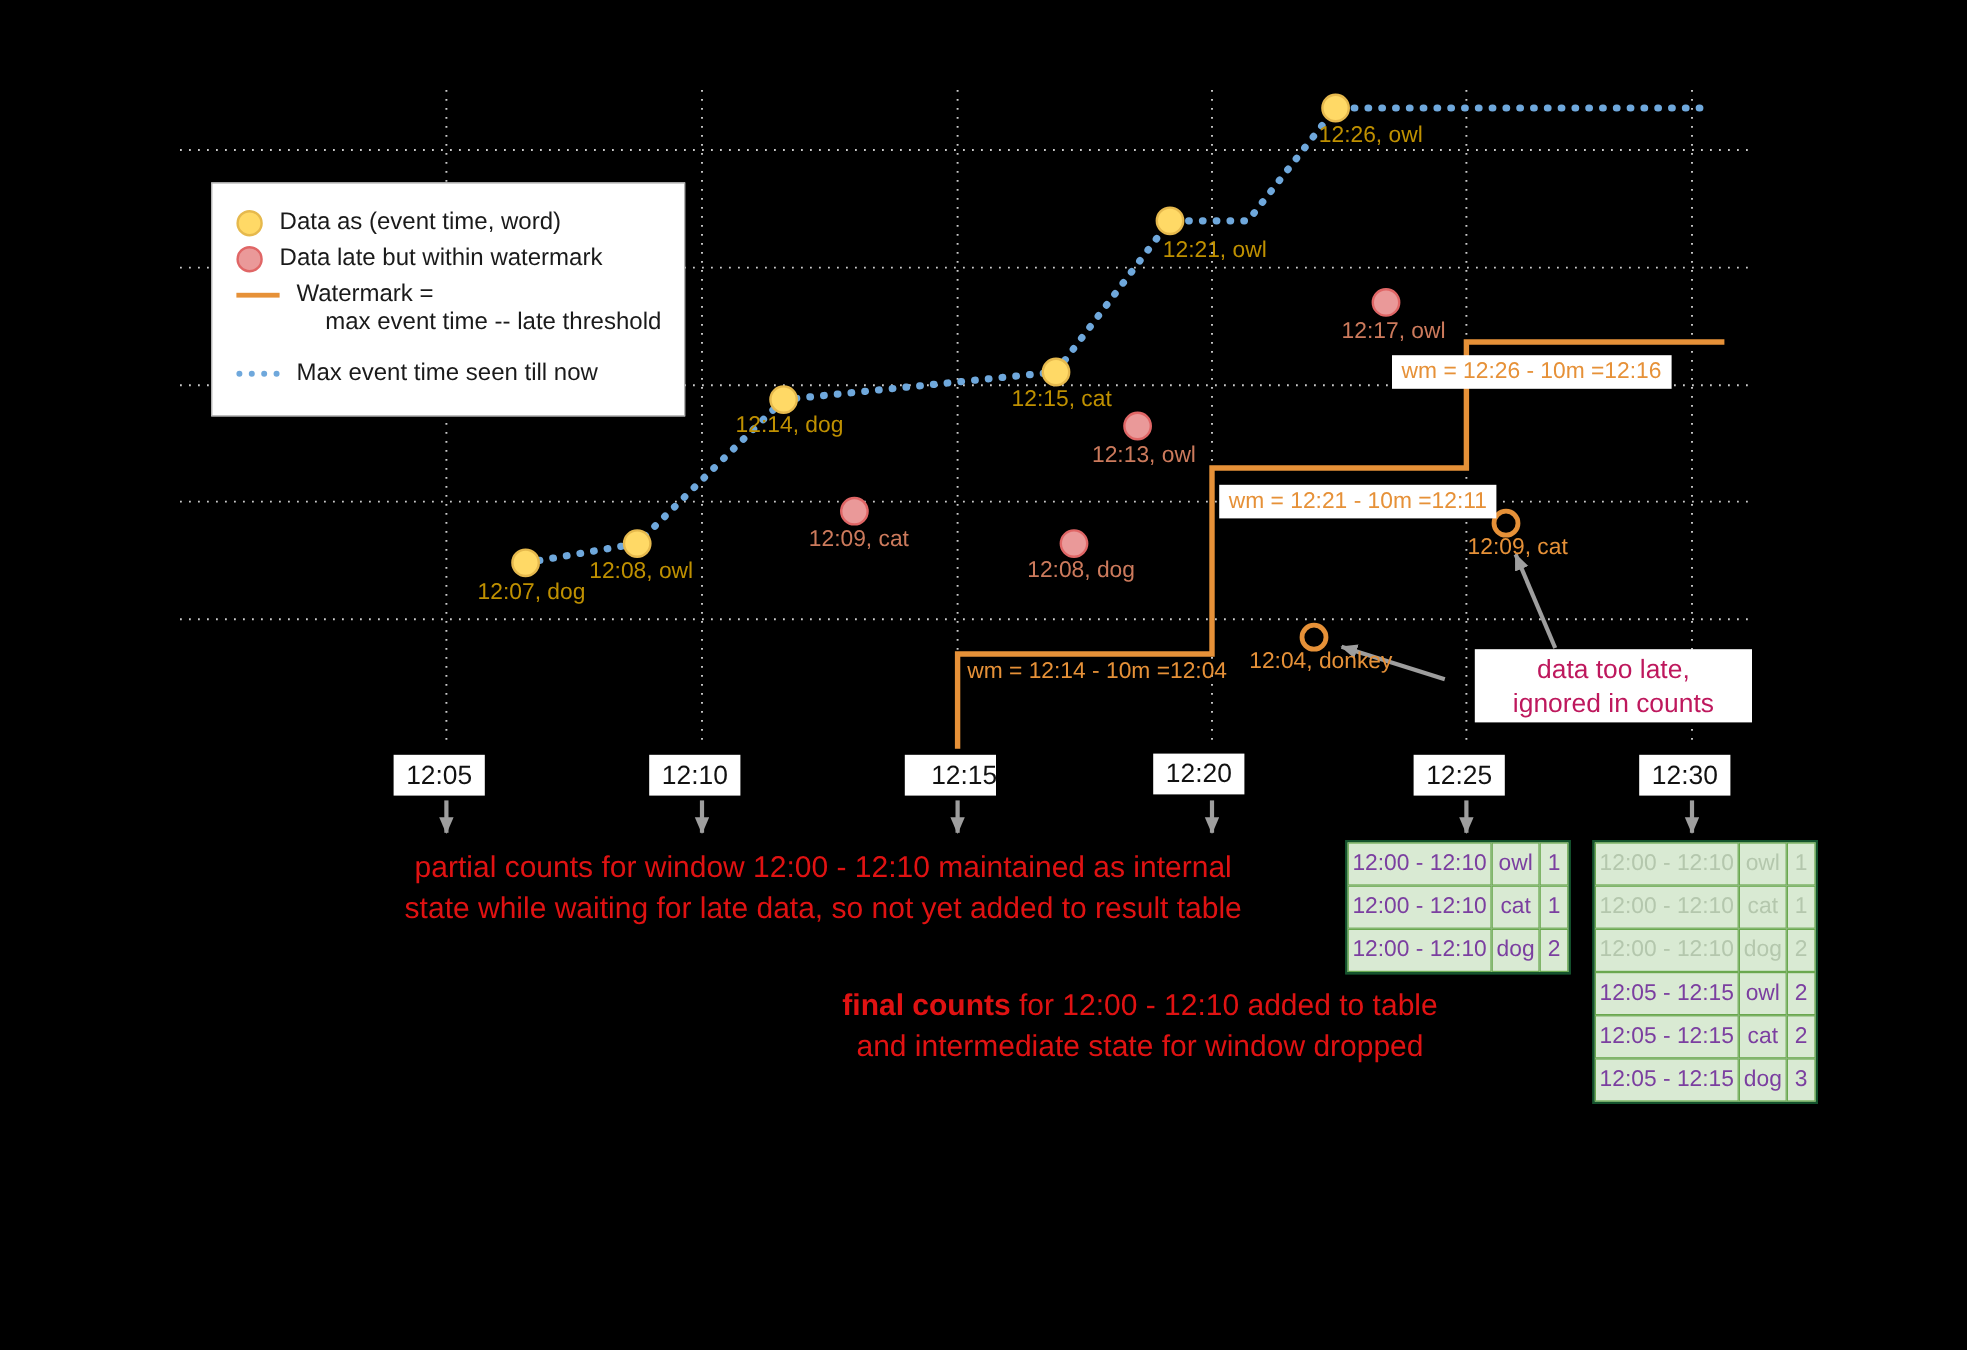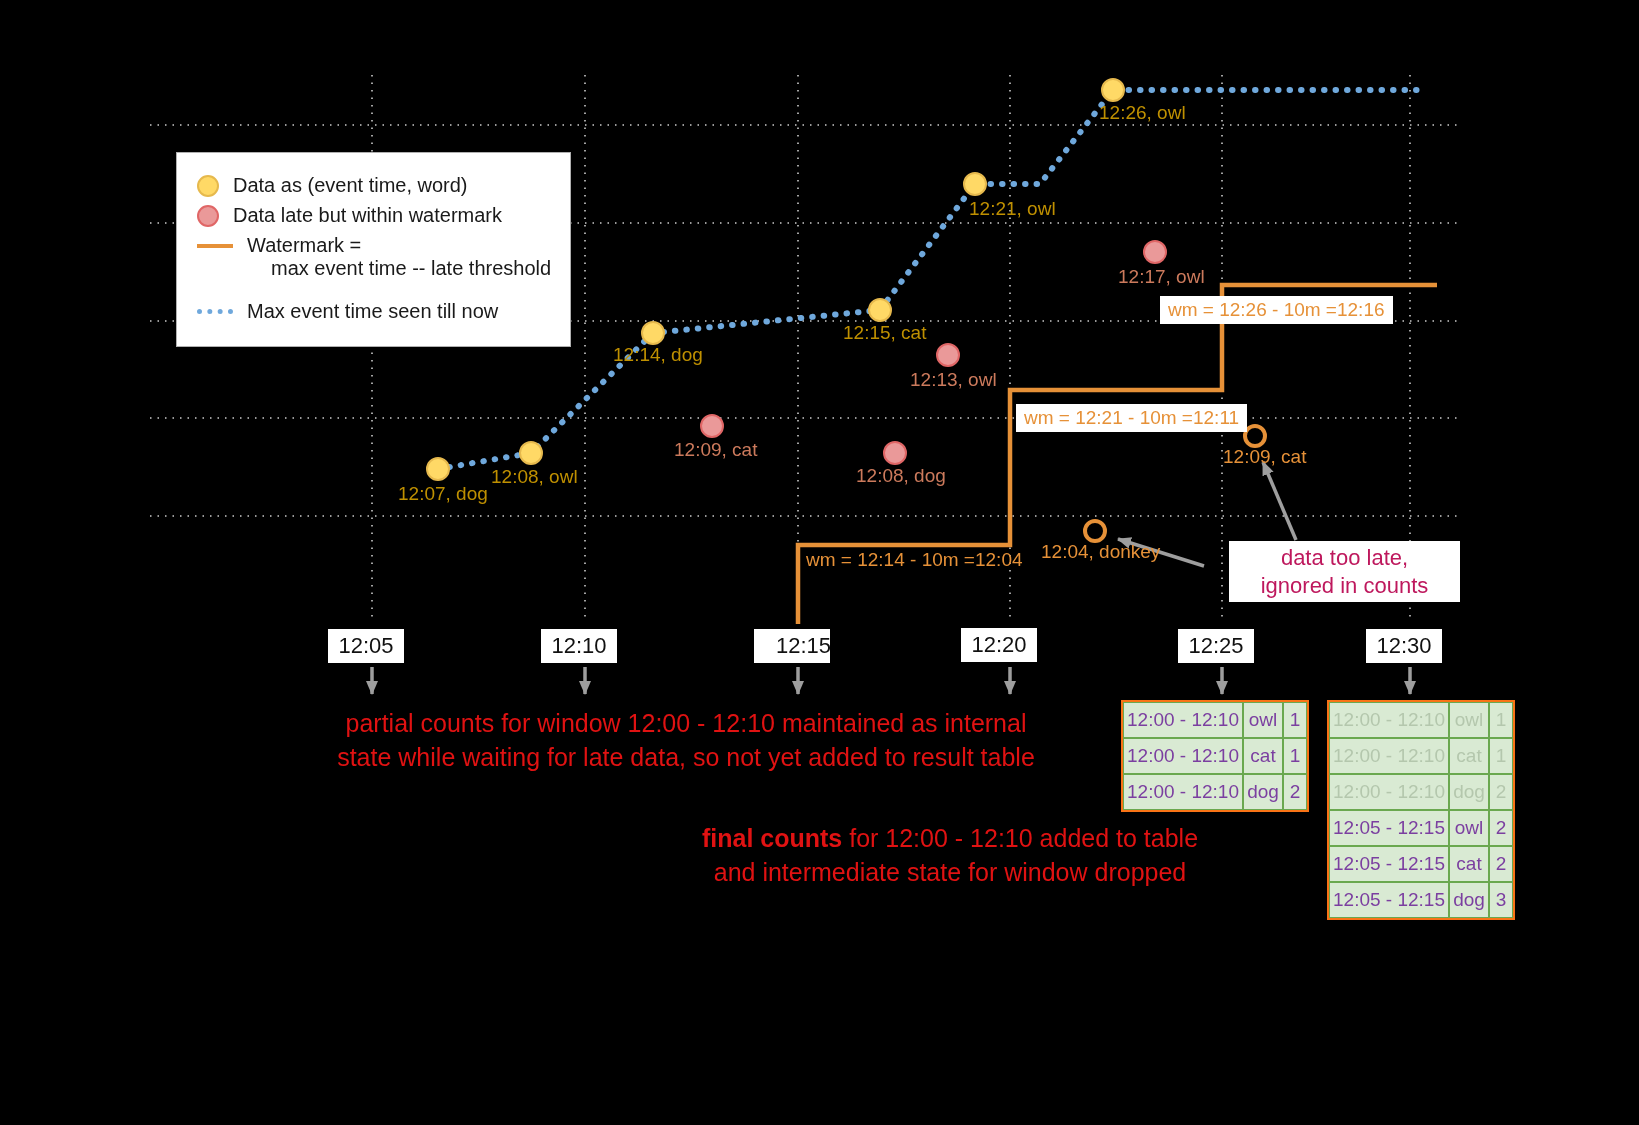--- a/index.html
+++ b/index.html
@@ -58,21 +58,21 @@
     background: #fff; color: #be185d; font-size: 22px; line-height: 28px;
     display: flex; flex-direction: column; align-items: center; justify-content: center; margin-left: 23px;
   }
 
   
   .red-note { position: absolute; color: #e01212; font-size: 25px; text-align: center; }
   .red-note .line { display: block; line-height: 34px; }
   .em-redbold { font-weight: bold; }
 
   
-  .result-table { position: absolute; border: 2px solid #f97316; background: #14532d; }
+  .result-table { position: absolute; border: 2px solid #14532d; background: #14532d; }
   .rt-row { display: flex; }
   .rt-cell {
     border: 1px solid #6aa84f; height: 36px;
     display: flex; align-items: center; justify-content: center;
     font-size: 19px; color: #7b3fa0; background: #d9ead3;
   }
   .rt-window { width: 120px; }
   .rt-word   { width: 40px; }
   .rt-count  { width: 24px; }
   .rt-row.faded .rt-cell { color: #b4c7ad; }

